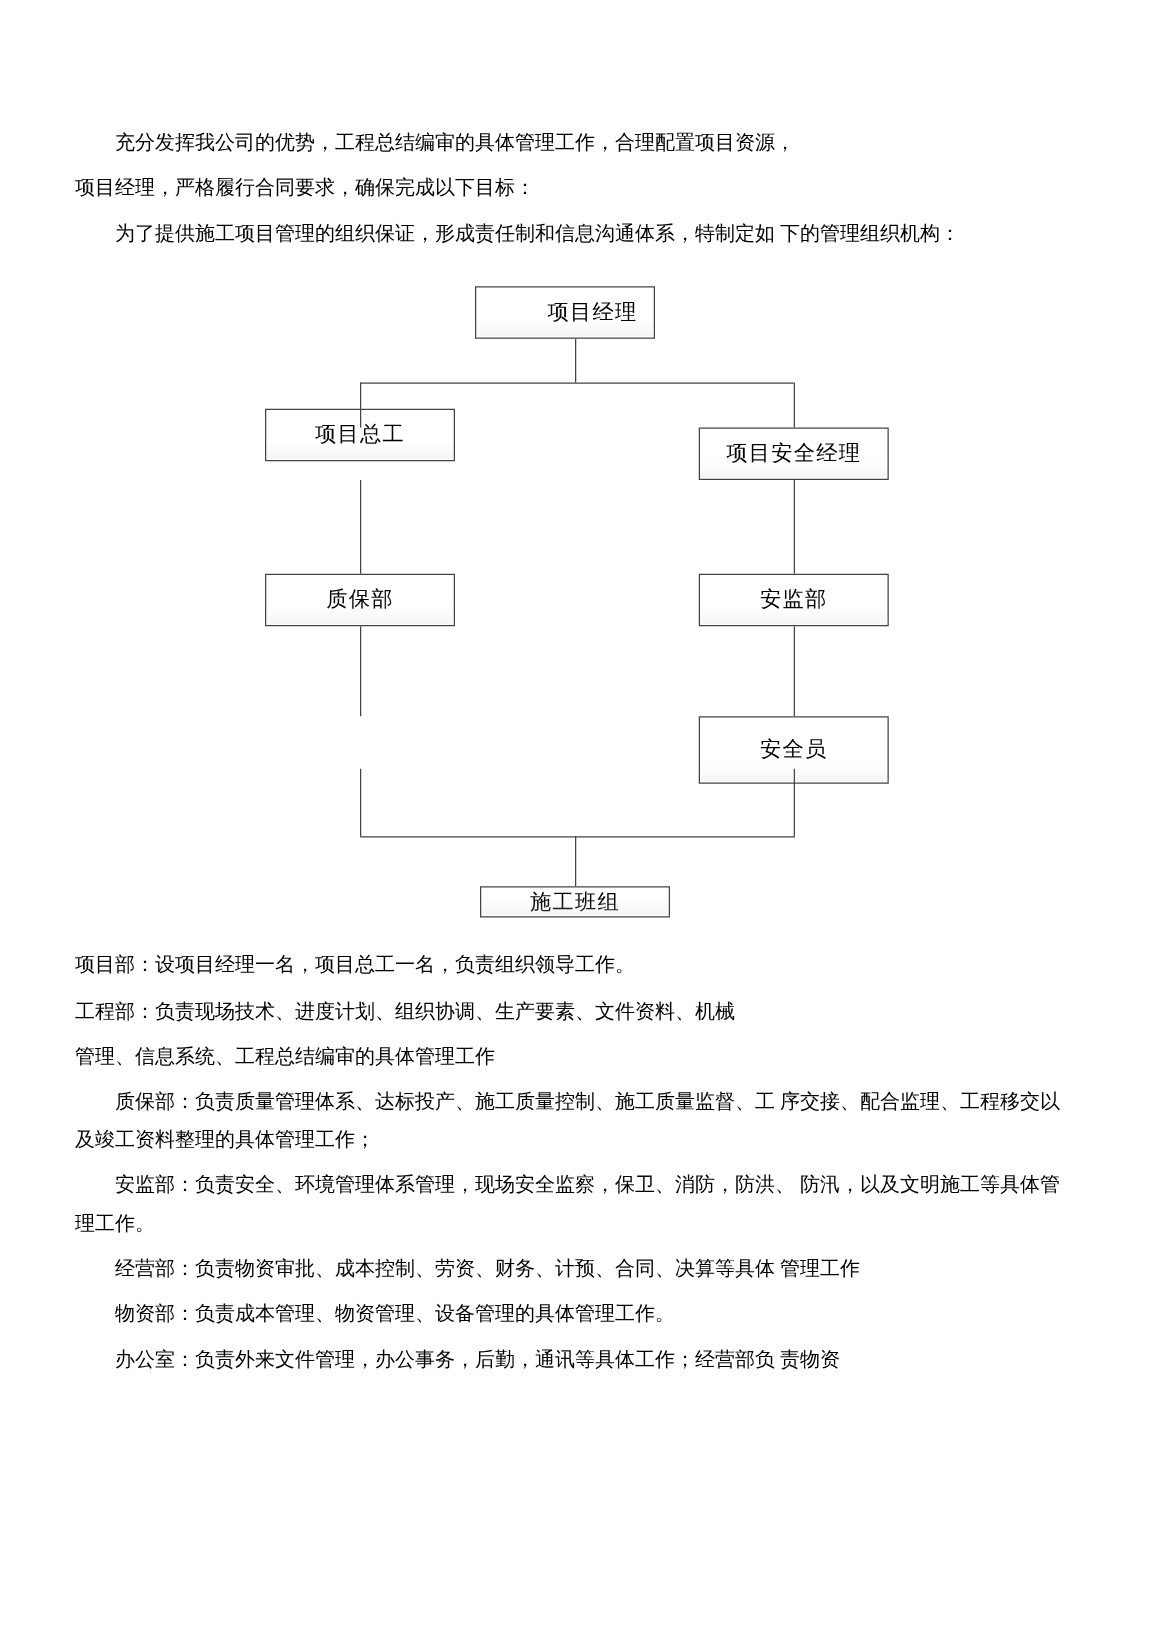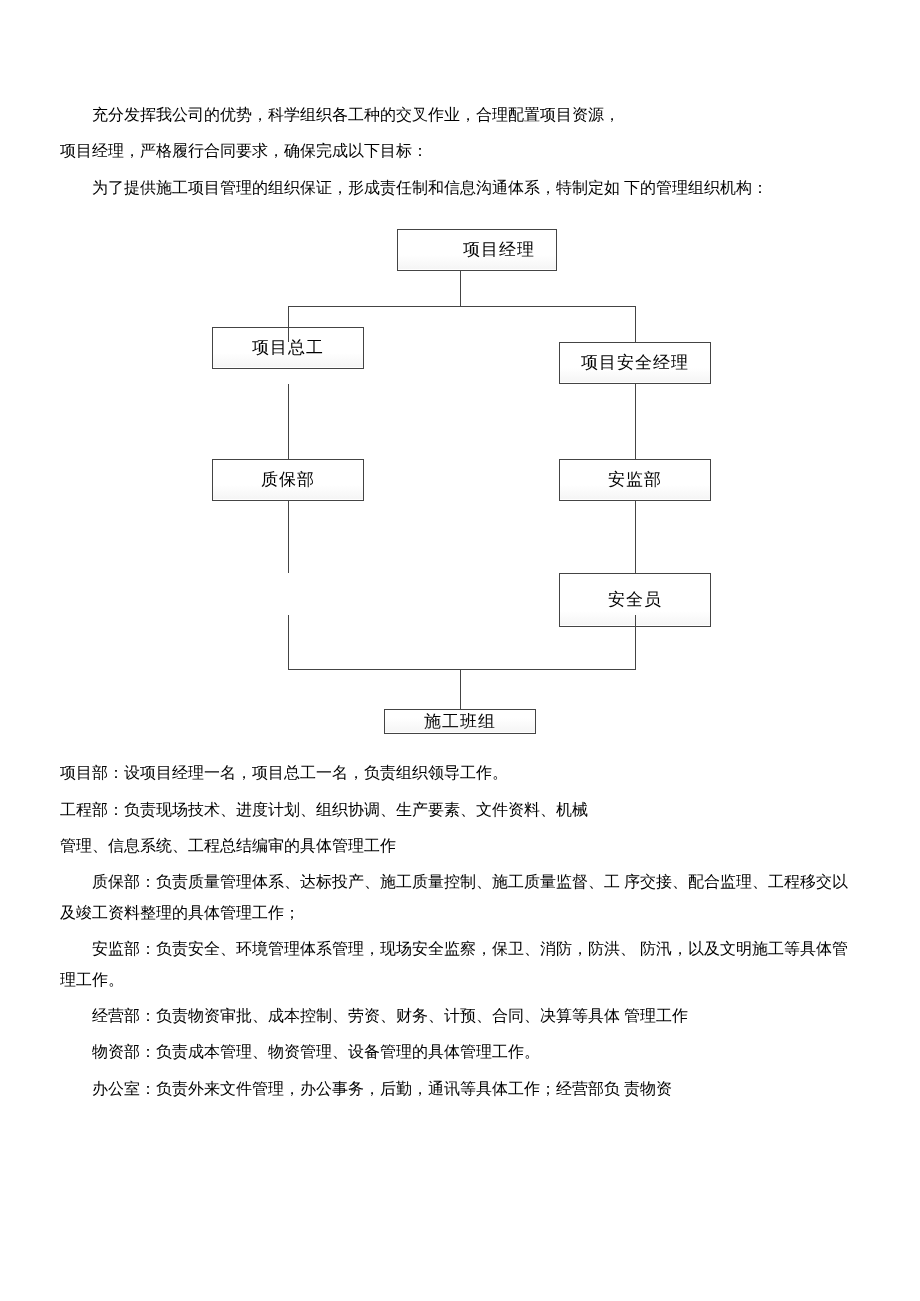--- a/index.html
+++ b/index.html
@@ -58,27 +58,27 @@
   .h, .v {
     position: absolute;
     background: #444;
   }
   .h { height: 1px; }
   .v { width: 1px; }
 </style>
 </head>
 <body>
 
-<p class="para-indent">充分发挥我公司的优势，科学组织各工种的交叉作业，合理配置项目资源，</p>
+<p class="para-indent">充分发挥我公司的优势，工程总结编审的具体管理工作，合理配置项目资源，</p>
 <p class="para-flush">项目经理，严格履行合同要求，确保完成以下目标：</p>
 <p class="para-indent">为了提供施工项目管理的组织保证，形成责任制和信息沟通体系，特制定如 下的管理组织机构：</p>
 
 <div class="chart-wrap">
 
-  <div class="node" style="left:232px; top:0px; width:160px; height:42px;padding-left:44px;">
+  <div class="node" style="left:215px; top:0px; width:144px; height:42px;padding-left:44px;">
     <span class="label">项目经理</span>
     <div class="fade"></div>
   </div>
 
   <div class="node" style="left:47px; top:98px; width:152px; height:42px;">
     <span class="label">项目总工</span>
     <div class="fade"></div>
   </div>
   <div class="node" style="left:394px; top:113px; width:152px; height:42px;">
     <span class="label">项目安全经理</span>

